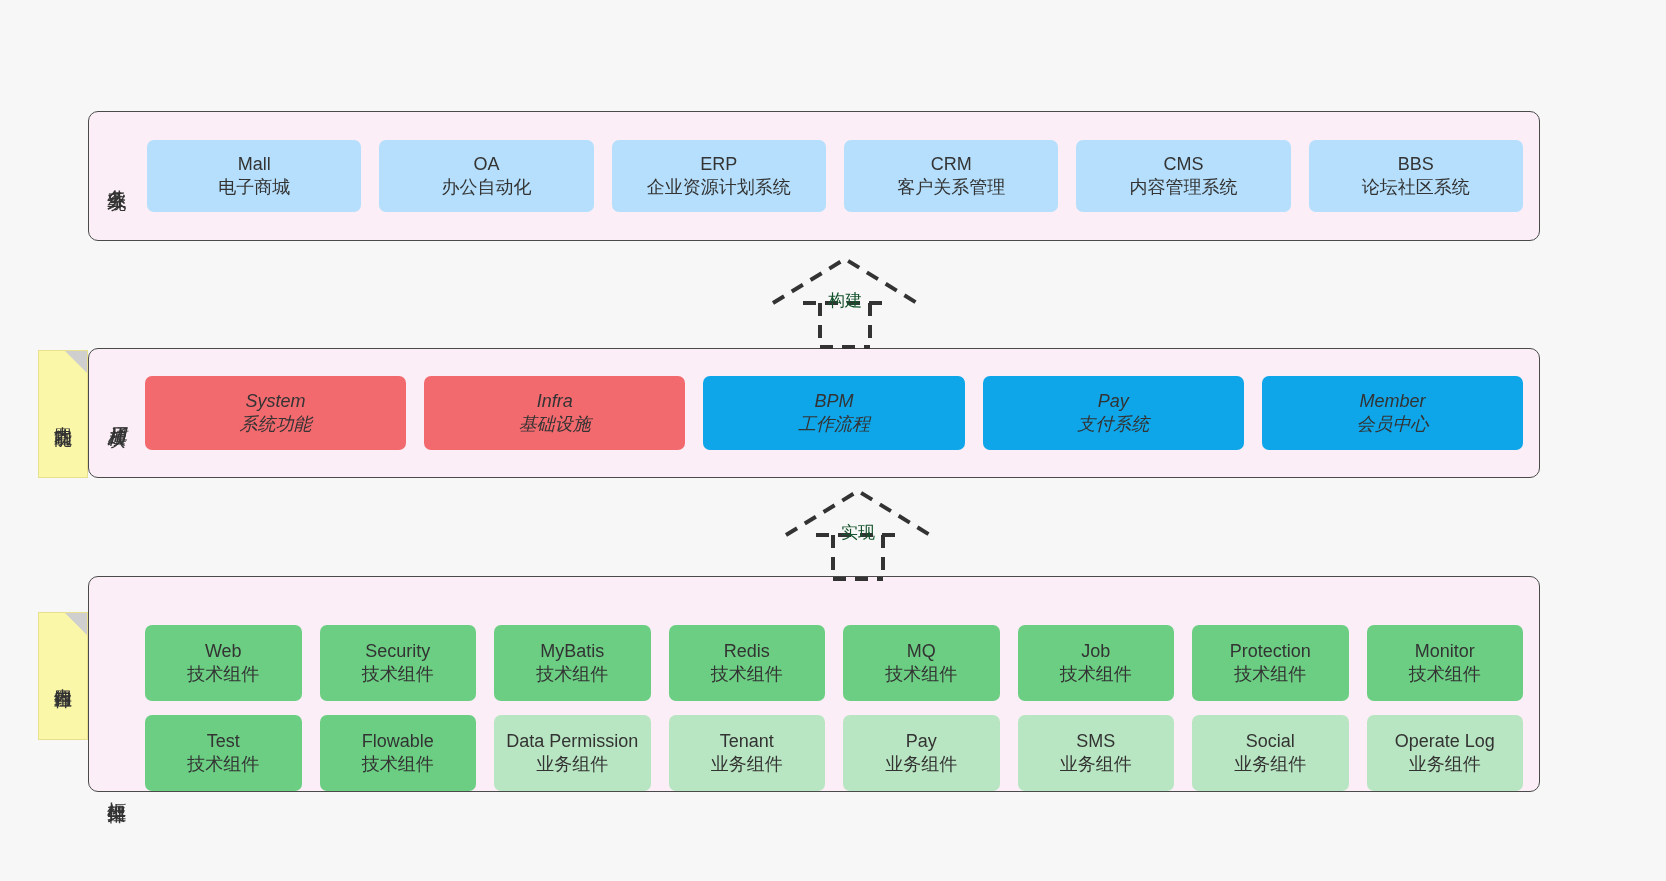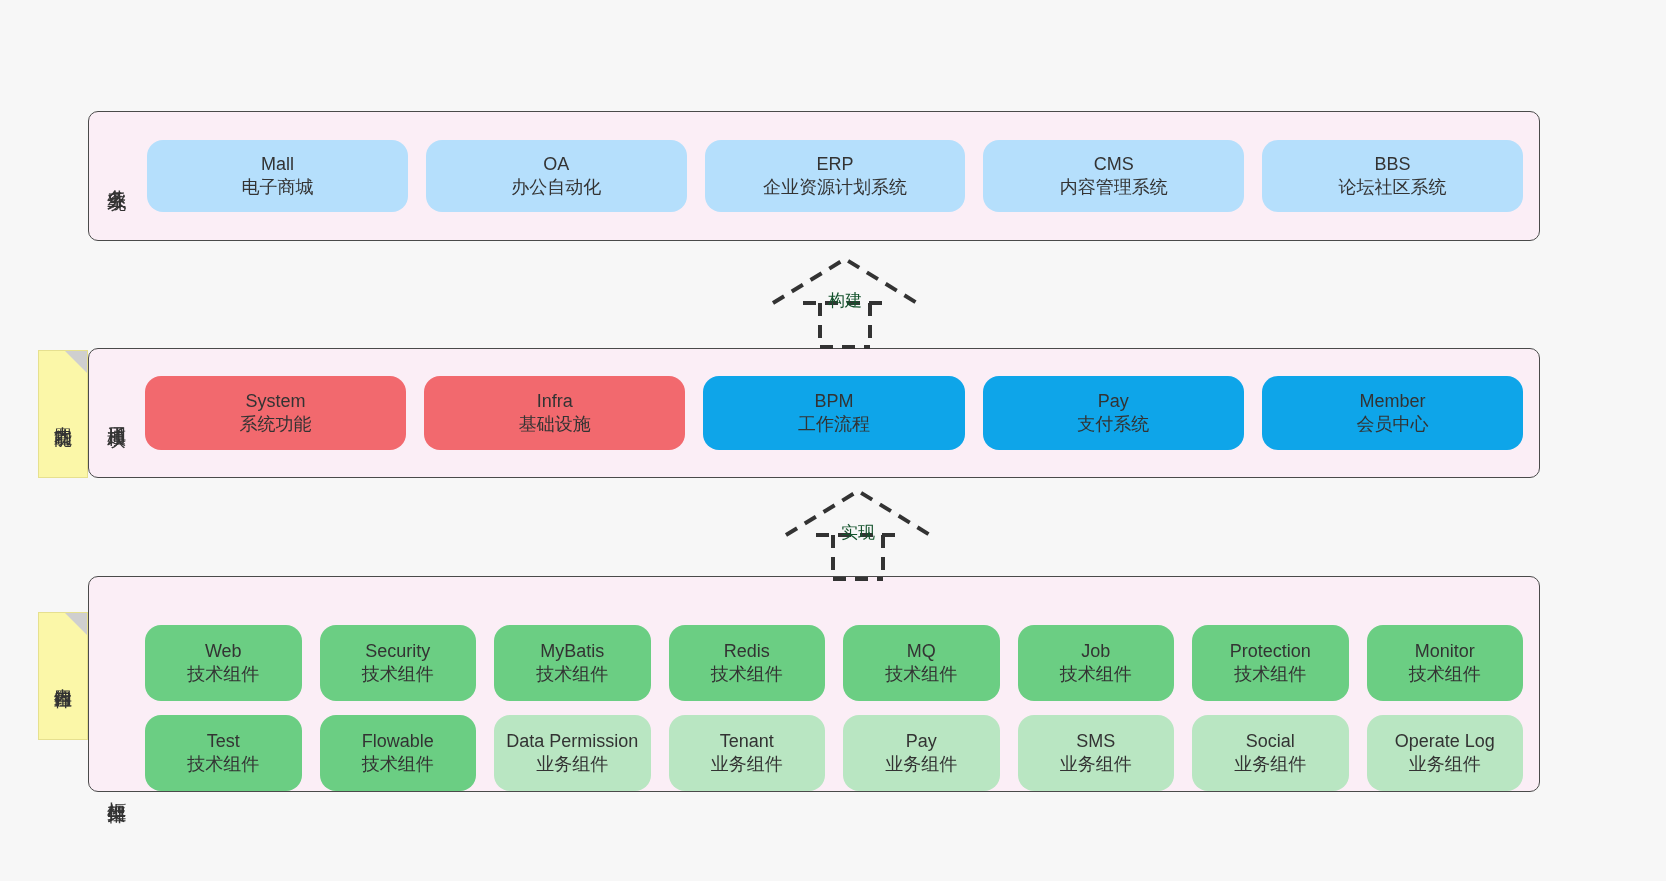--- a/index.html
+++ b/index.html
@@ -50,21 +50,21 @@
     padding: 0 16px 0 6px;
   }
   .row {
     display: flex;
     gap: 18px;
     justify-content: space-between;
   }
   .cell {
     flex: 1 1 0;
     box-sizing: border-box;
-    border-radius: 16px;
+    border-radius: 7px;
     display: flex;
     flex-direction: column;
     align-items: center;
     justify-content: center;
     text-align: center;
     font-size: 18px;
     line-height: 1.28;
     color: #333333;
     padding: 4px 6px;
   }
@@ -76,21 +76,21 @@
   .c-red         { background: #f2696e; }
   .c-pink        { background: #0ea5e9; }
   .c-green       { background: #6bce83; }
   .c-lightgreen  { background: #b9e6c2; }
 
   
   #layer-business { left: 88px;  top: 111px; width: 1452px; height: 130px; }
   #layer-business .layer-body { padding-left: 8px; }
   #layer-business .cell { height: 72px; }
 
-  #layer-common   { left: 88px;  top: 348px; width: 1452px; height: 130px; }
+  #layer-common   { left: 88px;  top: 348px; width: 1452px; height: 130px; font-style: italic; }
   #layer-common .cell { height: 74px; }
 
   #layer-framework{ left: 88px;  top: 576px; width: 1452px; height: 216px; align-items: flex-end; }
   #layer-framework .cell { height: 76px; }
 
   
   .note {
     position: absolute;
     box-sizing: border-box;
     background: #fbf7a8;
@@ -155,20 +155,24 @@
           </div>
           <div class="cell c-blue">
             <span class="l1">OA</span>
             <span class="l2">办公自动化</span>
           </div>
           <div class="cell c-blue">
             <span class="l1">ERP</span>
             <span class="l2">企业资源计划系统</span>
           </div>
           <div class="cell c-blue">
+            <span class="l1">CRM</span>
+            <span class="l2">客户关系管理</span>
+          </div>
+          <div class="cell c-blue">
             <span class="l1">CMS</span>
             <span class="l2">内容管理系统</span>
           </div>
           <div class="cell c-blue">
             <span class="l1">BBS</span>
             <span class="l2">论坛社区系统</span>
           </div>
         </div>
       </div>
     </div>

